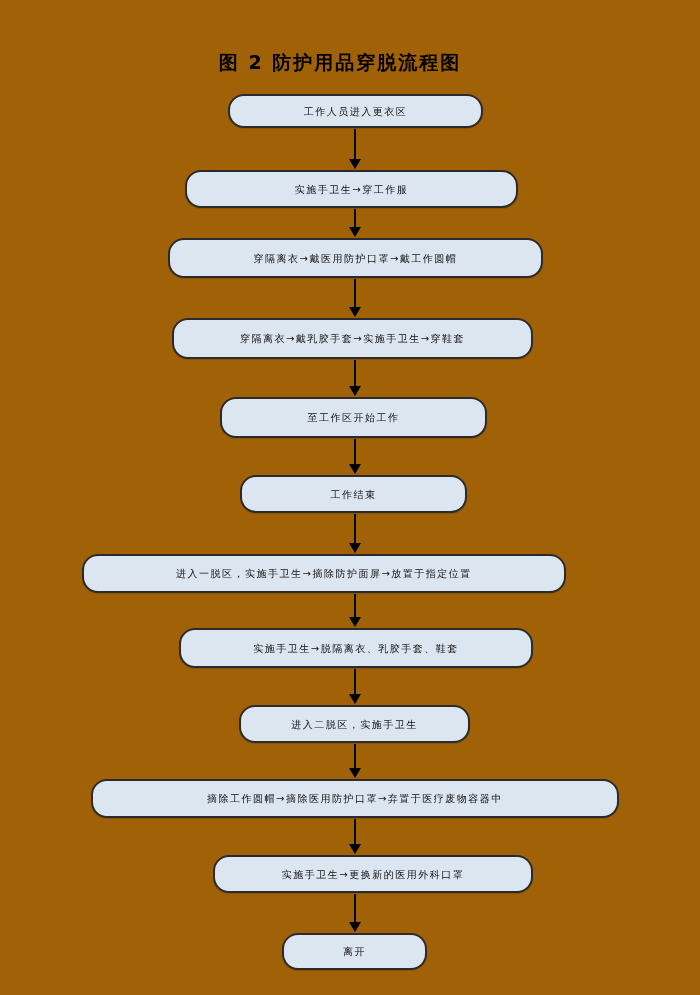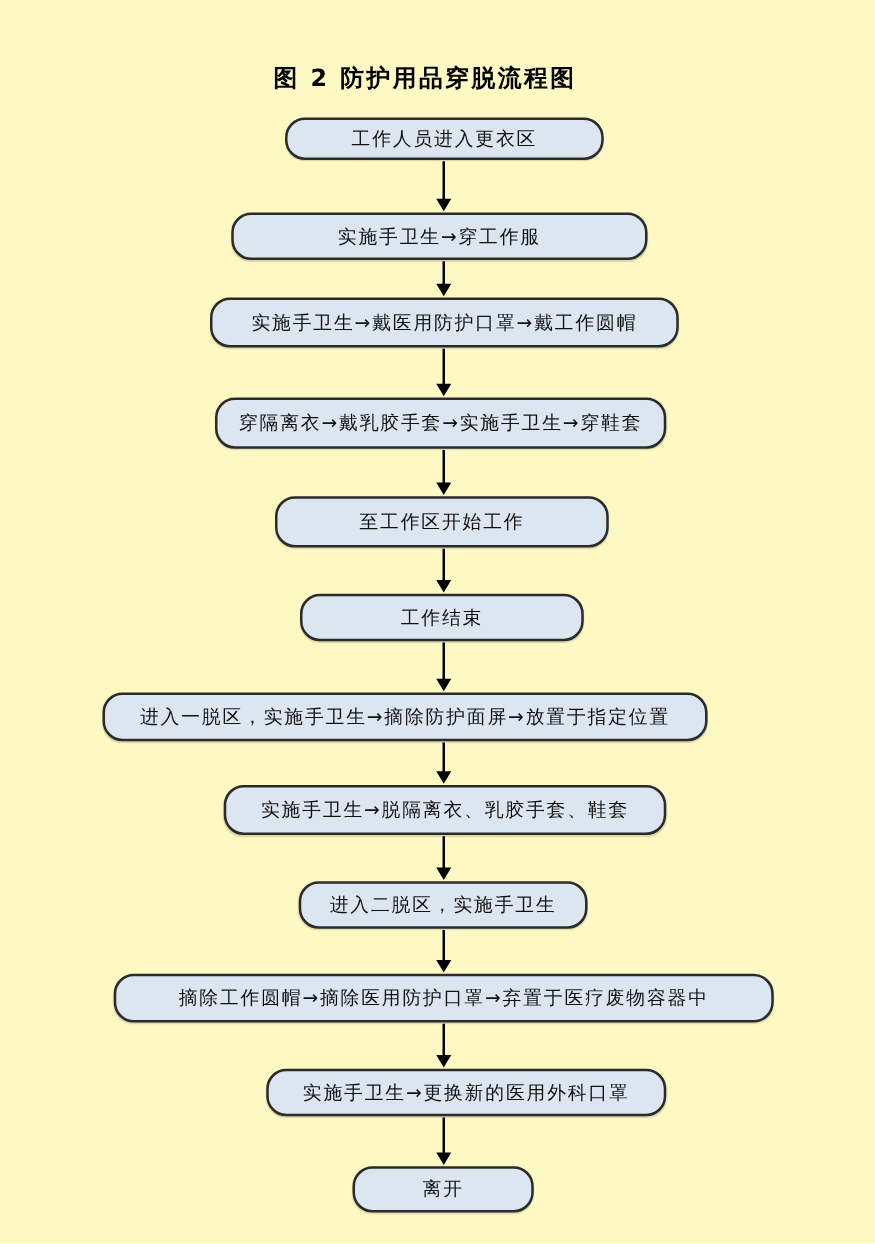--- a/index.html
+++ b/index.html
@@ -8,21 +8,21 @@
     --arrow-color: #000000;
     --text-color: #111111;
   }
   * { margin: 0; padding: 0; box-sizing: border-box; }
   html, body { background: #ffffff; }
   body { font-family: "DejaVu Sans", sans-serif; }
   .page {
     position: relative;
     width: 700px;
     height: 995px;
-    background: #fef9c3;
+    background: #a16207;
     overflow: hidden;
   }
   .fig-title {
     position: absolute;
     left: 0;
     top: 50px;
     width: 680px;
     text-align: center;
     font-size: 19px;
     font-weight: bold;
@@ -32,21 +32,21 @@
   }
   .node {
     position: absolute;
     background: var(--box-fill);
     border: 2px solid var(--box-border);
     border-radius: 16px;
     display: flex;
     align-items: center;
     justify-content: center;
     text-align: center;
-    font-size: 15px;
+    font-size: 10px;
     letter-spacing: 1.5px;
     color: var(--text-color);
     line-height: 1.1;
     white-space: nowrap;
     box-shadow: 0 1px 1px rgba(0,0,0,0.15);
   }
   .arrow {
     position: absolute;
     width: 13px;
   }
@@ -107,21 +107,21 @@
       <span>工作人员进入更衣区</span>
     </div>
   <div class="arrow a1"></div>
 
   <div class="node n2">
       <span>实施手卫生→穿工作服</span>
     </div>
   <div class="arrow a2"></div>
 
   <div class="node n3">
-      <span>实施手卫生→戴医用防护口罩→戴工作圆帽</span>
+      <span>穿隔离衣→戴医用防护口罩→戴工作圆帽</span>
     </div>
   <div class="arrow a3"></div>
 
   <div class="node n4">
       <span>穿隔离衣→戴乳胶手套→实施手卫生→穿鞋套</span>
     </div>
   <div class="arrow a4"></div>
 
   <div class="node n5">
       <span>至工作区开始工作</span>

